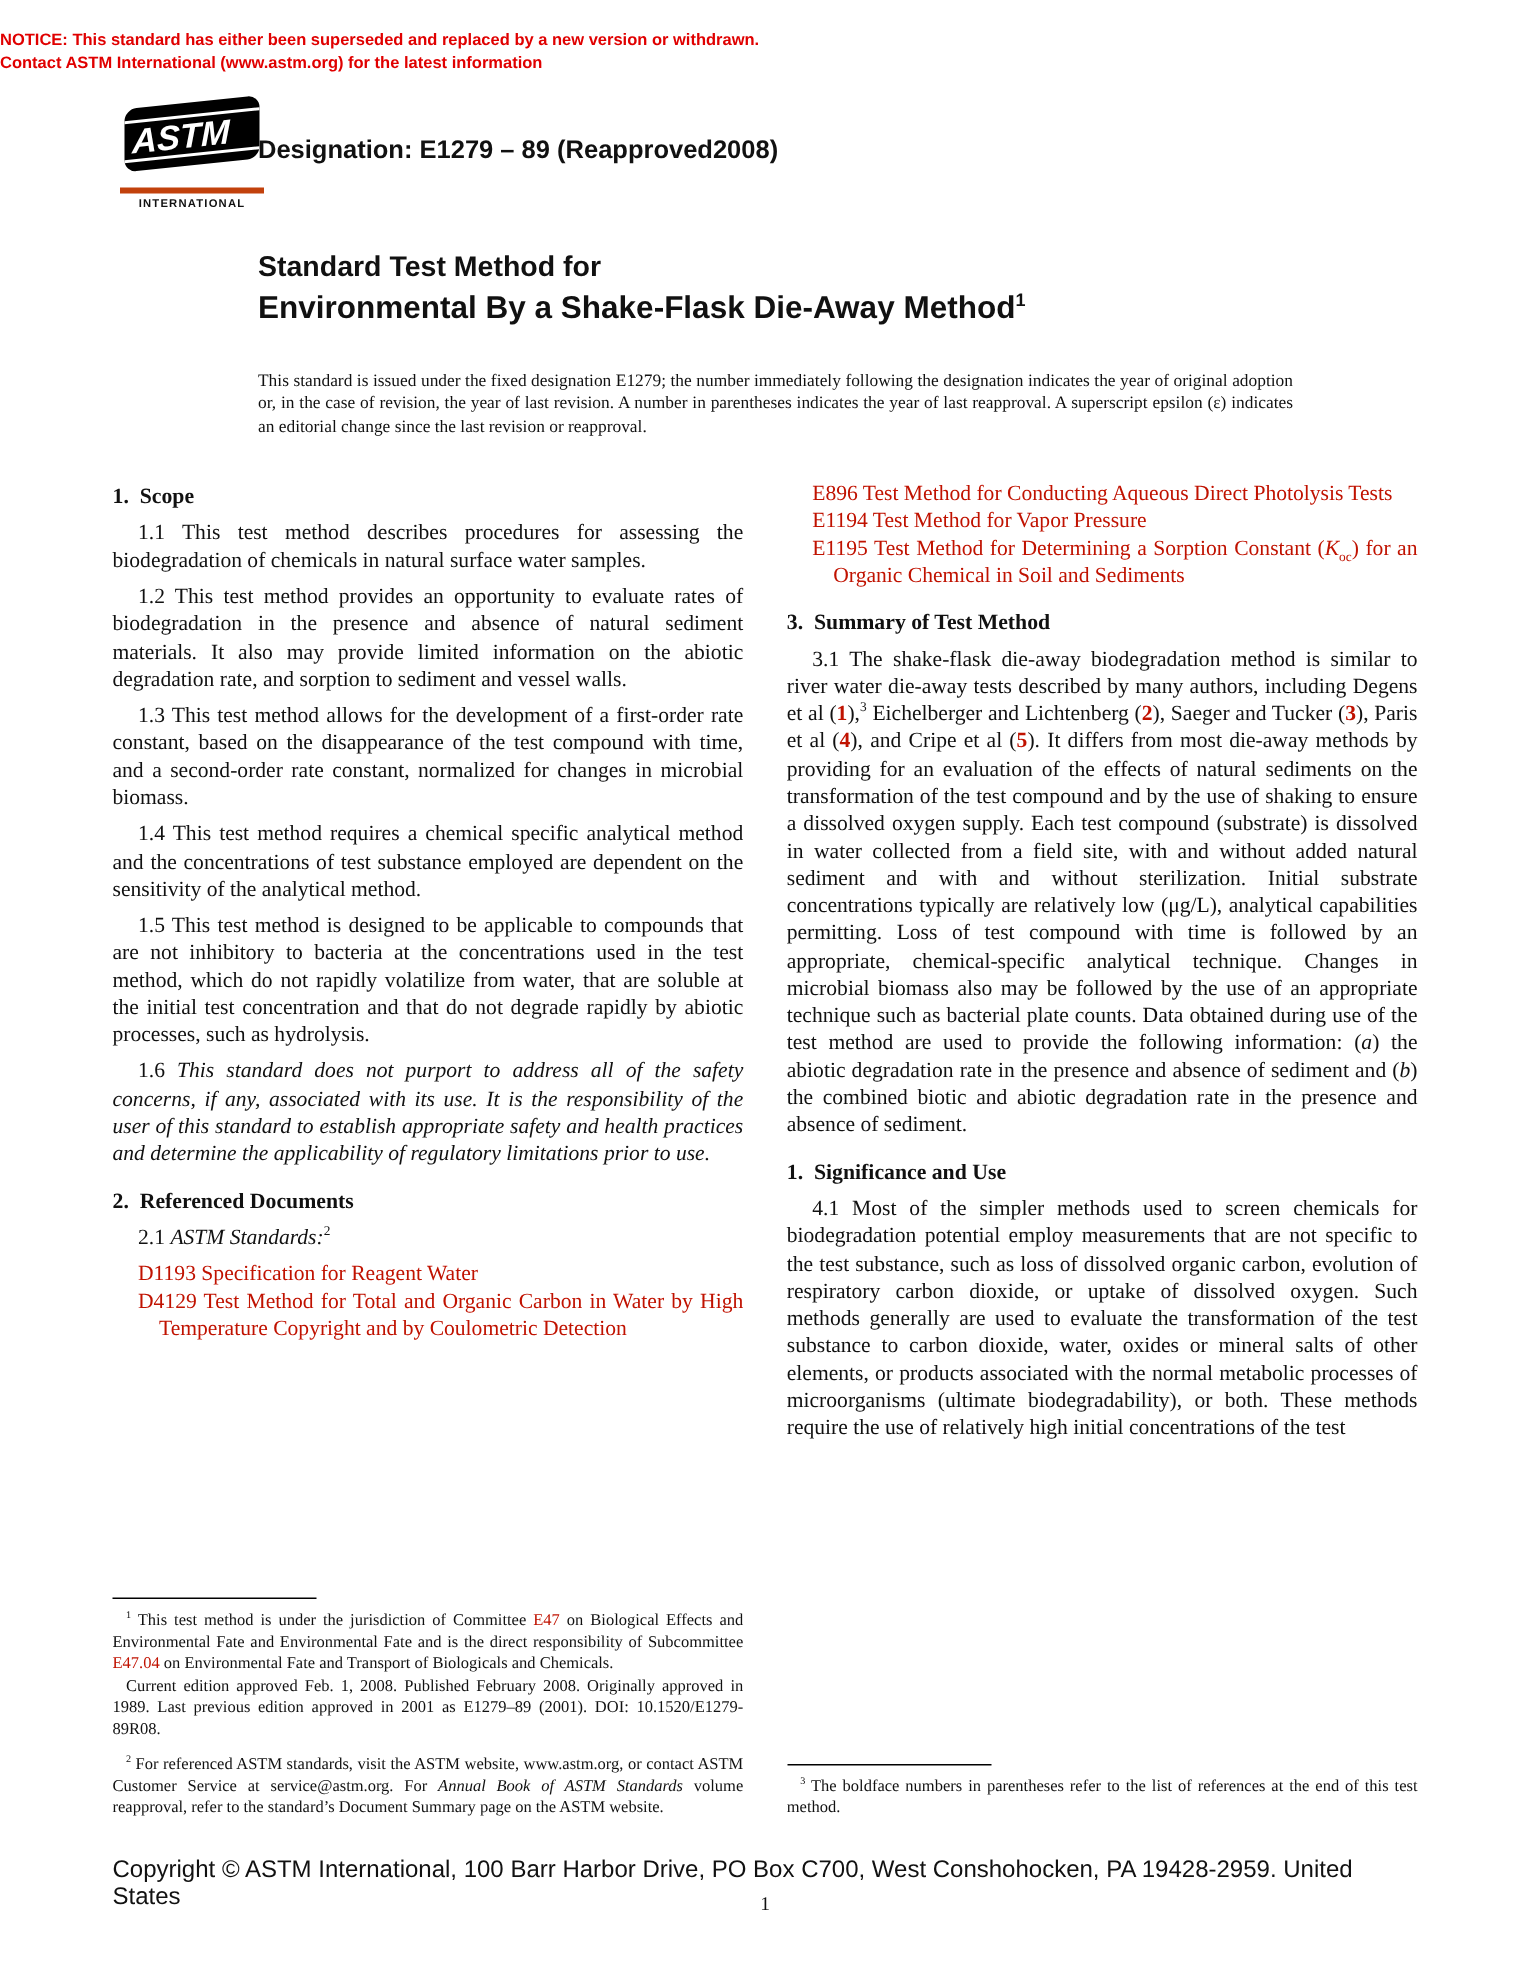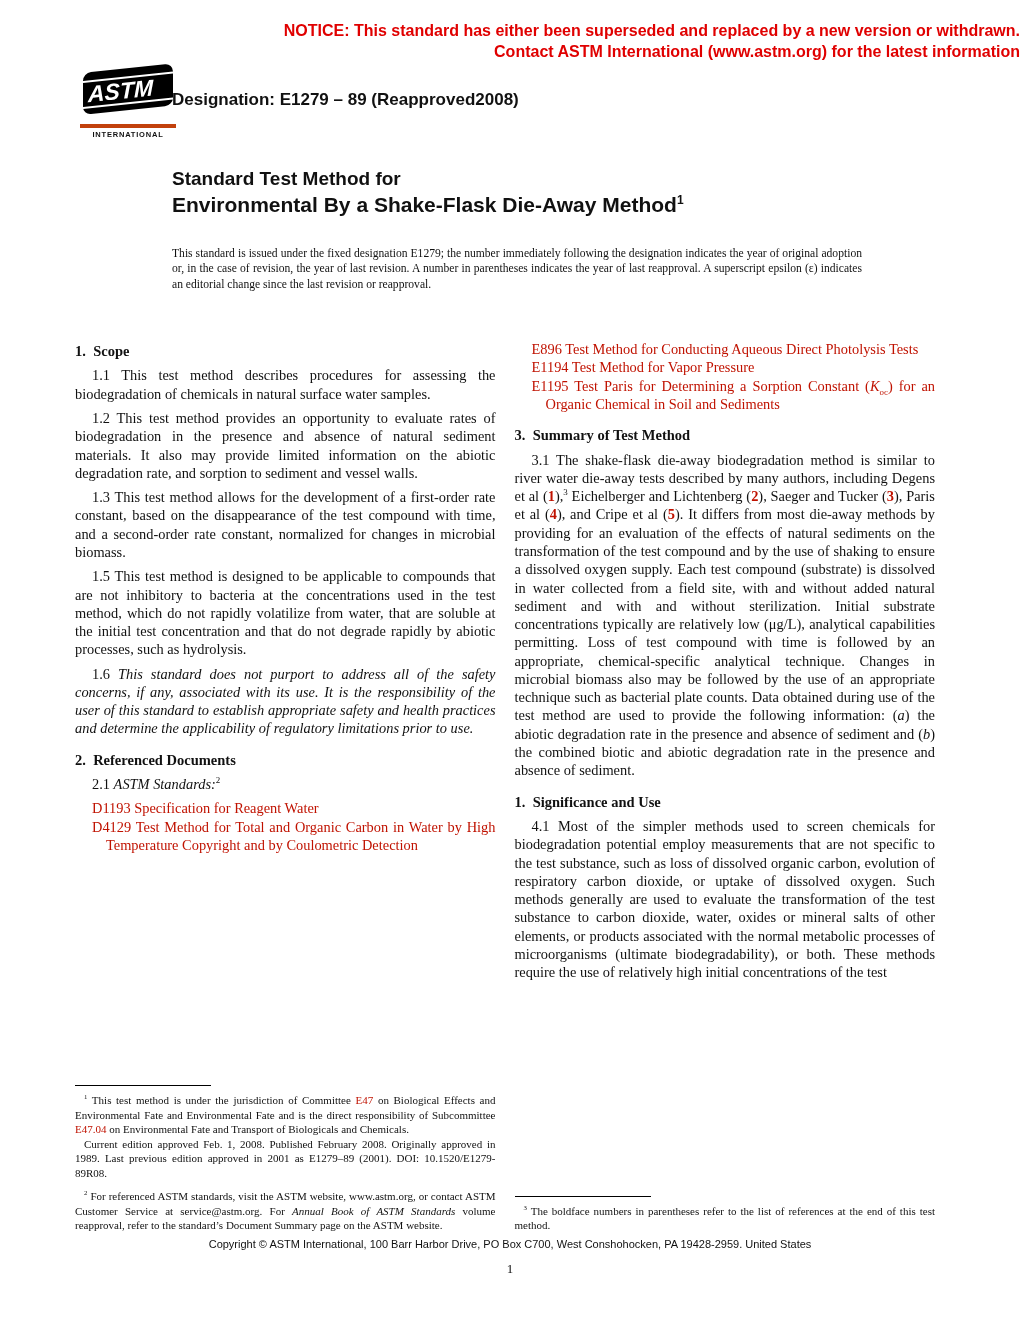--- a/index.html
+++ b/index.html
@@ -4,22 +4,22 @@
 <style>
   * { box-sizing: border-box; }
   html, body { margin: 0; padding: 0; background: #ffffff; }
   .page {
     position: relative; width: 1020px; height: 1320px; background: #fff;
     overflow: hidden; color: #111;
     font-family: "Liberation Serif", serif;
   }
   .notice {
     position: absolute; top: 20px; left: 0; width: 100%;
-    text-align: right; font-family: "Liberation Sans", sans-serif;
-    font-weight: bold; font-size: 16px; line-height: 1.32;
+    text-align: left; font-family: "Liberation Sans", sans-serif;
+    font-weight: bold; font-size: 11px; line-height: 1.32;
     color: var(--notice_red, #e00000);
   }
   .logo-wrap { position: absolute; top: 62px; left: 80px; width: 96px; text-align: center; }
   .logo-sub {
     font-family: "Liberation Sans", sans-serif; font-weight: bold;
     font-size: 7.5px; letter-spacing: 0.8px; margin-top: 0px;
     border-top: 4px solid #c2410c; padding-top: 2px;
   }
   .designation {
     position: absolute; top: 90px; left: 172px;
@@ -28,21 +28,21 @@
   .title-block { position: absolute; top: 168px; left: 172px; font-family: "Liberation Sans", sans-serif; font-weight: bold; }
   .title-line1 { font-size: 19px; }
   .title-line2 { font-size: 21px; margin-top: 3px; }
   .title-line2 sup { font-size: 12px; }
   .issuance {
     position: absolute; top: 246px; left: 172px; width: 690px;
     font-size: 11.6px; line-height: 1.33; text-align: justify; margin: 0;
   }
   .columns {
     position: absolute; top: 320px; left: 75px; width: 870px; height: 893px;
-    display: flex; gap: 19px; margin-top: 20px;
+    display: flex; gap: 29px;
   }
   .col {
     position: relative; width: 420.5px;
     font-size: 14.4px; line-height: 1.27; text-align: justify;
   }
   .sec-heading { font-size: 14.5px; font-weight: bold; margin: 13px 0 6px 0; text-align: left; }
   .col > .sec-heading:first-child { margin-top: 2px; }
   .para { margin: 6px 0; text-indent: 17px; }
   .ref { margin: 0 0 0 17px; padding-left: 14px; text-indent: -14px; }
   .red { color: var(--link_red, #c01200); }
@@ -52,21 +52,21 @@
   .sub { vertical-align: sub; font-size: 0.62em; line-height: 0; }
   .fn-block {
     position: absolute; left: 0; bottom: 0; width: 100%; background: #fff;
     font-size: 11px; line-height: 1.32; text-align: justify; padding-top: 4px;
   }
   .fn-rule { width: 136px; border-top: 1px solid #000; margin-bottom: 7px; }
   .fn { margin: 0; text-indent: 9px; }
   .fn-gap { margin-top: 9px; }
   .footer {
     position: absolute; top: 1238px; left: 75px; width: 870px;
-    font-family: "Liberation Sans", sans-serif; font-size: 11px; text-align: center;
+    font-family: "Liberation Sans", sans-serif; font-size: 16px;
   }
   .page-num { position: absolute; top: 1261px; left: 0; width: 100%; text-align: center; font-size: 13px; }
 </style>
 </head>
 <body>
 
 <div class="page">
 
   <div class="notice">
     <div>NOTICE: This standard has either been superseded and replaced by a new version or withdrawn.</div>
@@ -94,40 +94,41 @@
 
   <p class="issuance">This standard is issued under the fixed designation E1279; the number immediately following the designation indicates the year of original adoption or, in the case of revision, the year of last revision. A number in parentheses indicates the year of last reapproval. A superscript epsilon (ε) indicates an editorial change since the last revision or reapproval.</p>
 
   <div class="columns">
 
     <div class="col">
       <h3 class="sec-heading">1. Scope</h3>
       <p class="para">1.1 This test method describes procedures for assessing the biodegradation of chemicals in natural surface water samples.</p>
       <p class="para">1.2 This test method provides an opportunity to evaluate rates of biodegradation in the presence and absence of natural sediment materials. It also may provide limited information on the abiotic degradation rate, and sorption to sediment and vessel walls.</p>
       <p class="para">1.3 This test method allows for the development of a first-order rate constant, based on the disappearance of the test compound with time, and a second-order rate constant, normalized for changes in microbial biomass.</p>
+      <p class="para">1.4 This test method requires a chemical specific analytical method and the concentrations of test substance employed are dependent on the sensitivity of the analytical method.</p>
       <p class="para">1.5 This test method is designed to be applicable to compounds that are not inhibitory to bacteria at the concentrations used in the test method, which do not rapidly volatilize from water, that are soluble at the initial test concentration and that do not degrade rapidly by abiotic processes, such as hydrolysis.</p>
       <p class="para"><span>1.6 </span><span class="it">This standard does not purport to address all of the safety concerns, if any, associated with its use. It is the responsibility of the user of this standard to establish appropriate safety and health practices and determine the applicability of regulatory limitations prior to use.</span></p>
 
       <h3 class="sec-heading">2. Referenced Documents</h3>
       <p class="para"><span>2.1 </span><span class="it">ASTM Standards:</span><span class="sup">2</span></p>
       <div class="ref"><span class="red">D1193 Specification for Reagent Water</span></div>
       <div class="ref"><span class="red">D4129 Test Method for Total and Organic Carbon in Water by High Temperature Copyright and by Coulometric Detection</span></div>
 
       <div class="fn-block">
         <div class="fn-rule"></div>
         <p class="fn"><span class="sup">1</span><span> This test method is under the jurisdiction of Committee </span><span class="red">E47</span><span> on Biological Effects and Environmental Fate and Environmental Fate and is the direct responsibility of Subcommittee </span><span class="red">E47.04</span><span> on Environmental Fate and Transport of Biologicals and Chemicals.</span></p>
         <p class="fn">Current edition approved Feb. 1, 2008. Published February 2008. Originally approved in 1989. Last previous edition approved in 2001 as E1279–89 (2001). DOI: 10.1520/E1279-89R08.</p>
         <p class="fn fn-gap"><span class="sup">2</span><span> For referenced ASTM standards, visit the ASTM website, www.astm.org, or contact ASTM Customer Service at service@astm.org. For </span><span class="it">Annual Book of ASTM Standards</span><span> volume reapproval, refer to the standard’s Document Summary page on the ASTM website.</span></p>
       </div>
     </div>
 
     <div class="col">
       <div class="ref"><span class="red">E896 Test Method for Conducting Aqueous Direct Photolysis Tests</span></div>
       <div class="ref"><span class="red">E1194 Test Method for Vapor Pressure</span></div>
-      <div class="ref"><span class="red">E1195 Test Paris for Determining a Sorption Constant (</span><span class="red it">K</span><span class="red sub">oc</span><span class="red">) for an Organic Chemical in Soil and Sediments</span></div>
+      <div class="ref"><span class="red">E1195 Test Method for Determining a Sorption Constant (</span><span class="red it">K</span><span class="red sub">oc</span><span class="red">) for an Organic Chemical in Soil and Sediments</span></div>
 
       <h3 class="sec-heading">3. Summary of Test Method</h3>
       <p class="para"><span>3.1 The shake-flask die-away biodegradation method is similar to river water die-away tests described by many authors, including Degens et al (</span><span class="red bd">1</span><span>),</span><span class="sup">3</span><span> Eichelberger and Lichtenberg (</span><span class="red bd">2</span><span>), Saeger and Tucker (</span><span class="red bd">3</span><span>), Paris et al (</span><span class="red bd">4</span><span>), and Cripe et al (</span><span class="red bd">5</span><span>). It differs from most die-away methods by providing for an evaluation of the effects of natural sediments on the transformation of the test compound and by the use of shaking to ensure a dissolved oxygen supply. Each test compound (substrate) is dissolved in water collected from a field site, with and without added natural sediment and with and without sterilization. Initial substrate concentrations typically are relatively low (μg/L), analytical capabilities permitting. Loss of test compound with time is followed by an appropriate, chemical-specific analytical technique. Changes in microbial biomass also may be followed by the use of an appropriate technique such as bacterial plate counts. Data obtained during use of the test method are used to provide the following information: (</span><span class="it">a</span><span>) the abiotic degradation rate in the presence and absence of sediment and (</span><span class="it">b</span><span>) the combined biotic and abiotic degradation rate in the presence and absence of sediment.</span></p>
 
       <h3 class="sec-heading">1. Significance and Use</h3>
       <p class="para">4.1 Most of the simpler methods used to screen chemicals for biodegradation potential employ measurements that are not specific to the test substance, such as loss of dissolved organic carbon, evolution of respiratory carbon dioxide, or uptake of dissolved oxygen. Such methods generally are used to evaluate the transformation of the test substance to carbon dioxide, water, oxides or mineral salts of other elements, or products associated with the normal metabolic processes of microorganisms (ultimate biodegradability), or both. These methods require the use of relatively high initial concentrations of the test</p>
 
       <div class="fn-block">
         <div class="fn-rule"></div>
         <p class="fn"><span class="sup">3</span><span> The boldface numbers in parentheses refer to the list of references at the end of this test method.</span></p>

